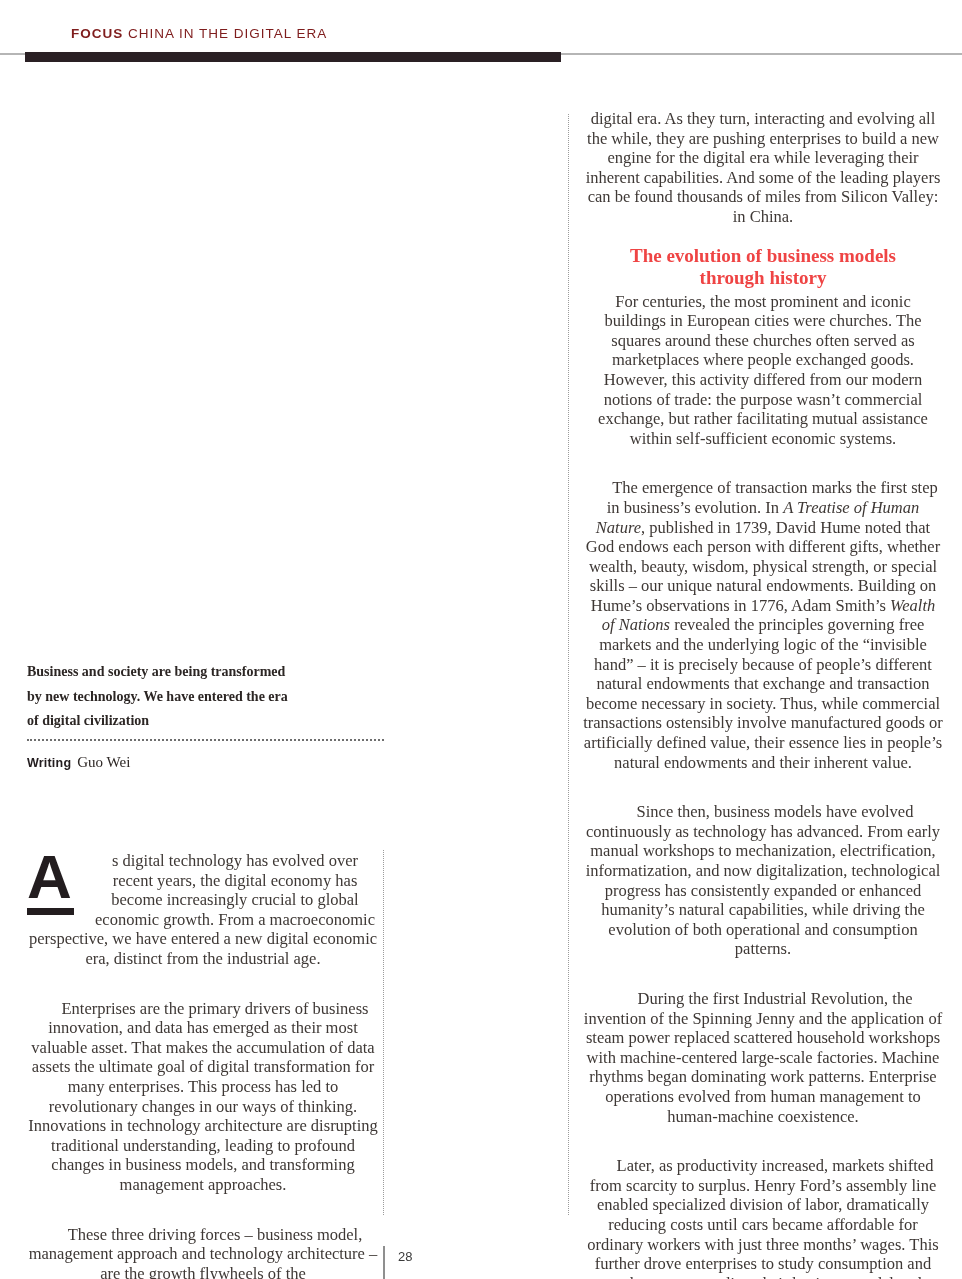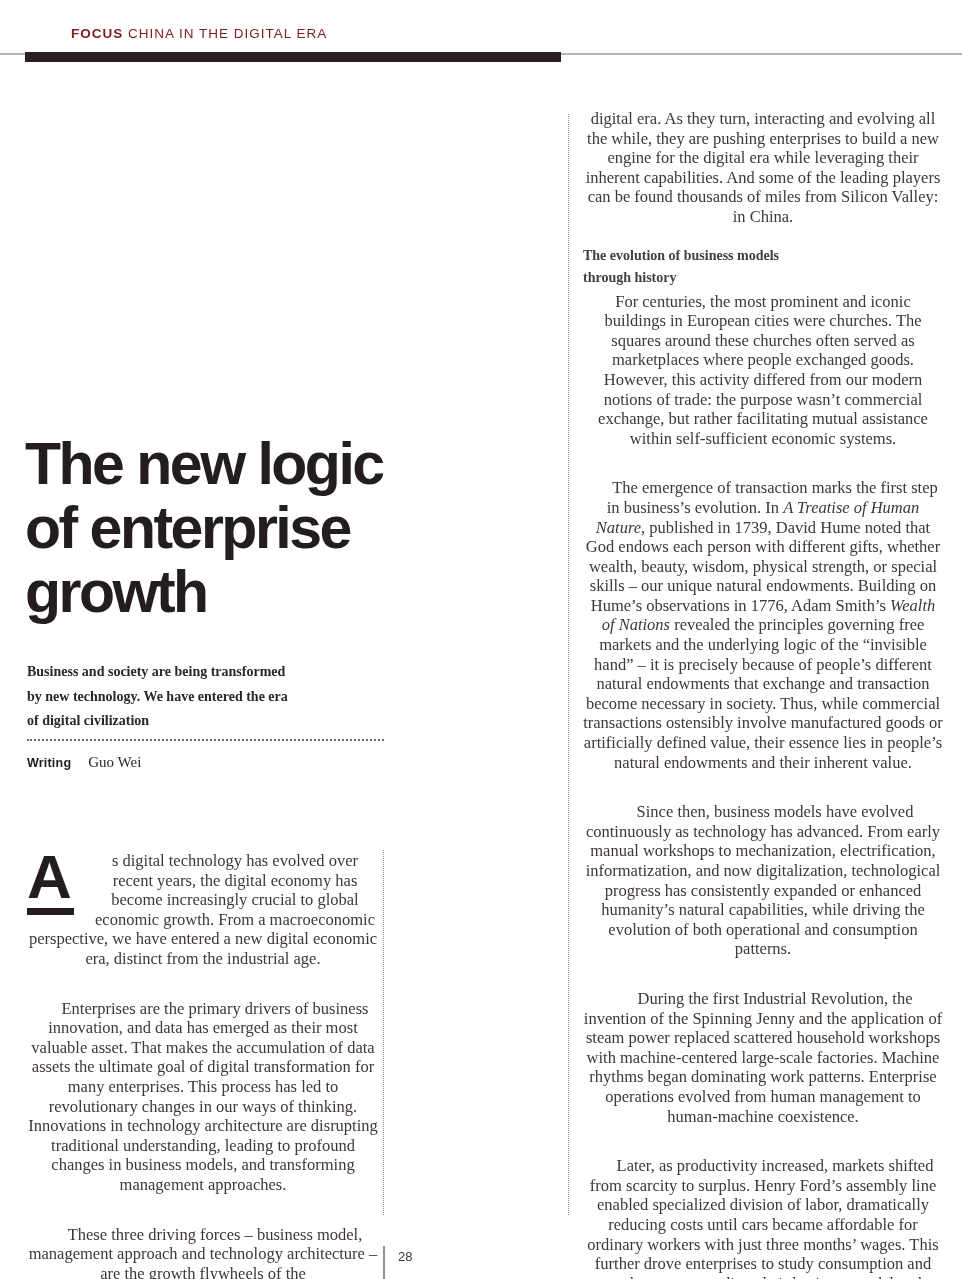--- a/index.html
+++ b/index.html
@@ -46,21 +46,21 @@
     position:absolute;left:27px;top:739px;width:357px;
     border-top:2px dotted #6e6e6e;height:0;
   }
   .byline{
     position:absolute;left:27px;top:754px;
     font-size:15px;color:#2c2624;
   }
   .byline .byline-label{
     font-family:"Liberation Sans",sans-serif;
     font-weight:700;font-size:12.5px;letter-spacing:.2px;
-    color:#231d1f;margin-right:17px;
+    color:#231d1f;margin-right:6px;
   }
   .left-body{
     position:absolute;left:27px;top:851px;width:352px;
   }
   .dropcap{
     float:left;width:52px;margin:4px 12px 2px 0;
   }
   .dropcap-letter{
     display:block;
     font-family:"Liberation Sans",sans-serif;
@@ -76,22 +76,23 @@
     margin:0;font-size:16.5px;line-height:19.6px;
     text-align:center;color:#3e3835;
   }
   .body-p.indent{text-indent:24px;margin-top:30px;}
   
   .right-body{
     position:absolute;left:583px;top:109px;width:360px;
   }
   .section-heading{
     margin:18px 0 2px 0;
-    font-weight:700;font-size:14px;line-height:22.5px;
-    color:#404040;
+    font-weight:700;font-size:19px;line-height:22.5px;
+    color:#ef4444;
+    text-align:center;
   }
   .section-heading span{display:block;}
   
   .divider{position:absolute;width:0;border-left:1px dotted #9b9b9b;}
   .divider-right{left:568px;top:114px;height:1101px;}
   .divider-left{left:383px;top:850px;height:365px;}
   
   .footer-rule{
     position:absolute;left:383px;top:1246px;height:33px;width:2px;
     background:#8f8f8f;
@@ -106,25 +107,20 @@
 <body>
 
 <div class="page">
 
   <div class="kicker">
     <span class="k-bold">FOCUS</span><span> CHINA IN THE DIGITAL ERA</span>
   </div>
   <div class="header-thin-rule"></div>
   <div class="header-accent-bar"></div>
 
-  <h1 class="title" style="margin:0">
-    <span>The new logic</span>
-    <span>of enterprise</span>
-    <span>growth</span>
-  </h1>
 
   <div class="subtitle">
     <span>Business and society are being transformed</span>
     <span>by new technology. We have entered the era</span>
     <span>of digital civilization</span>
   </div>
 
   <div class="dotted-rule"></div>
 
   <div class="byline">

